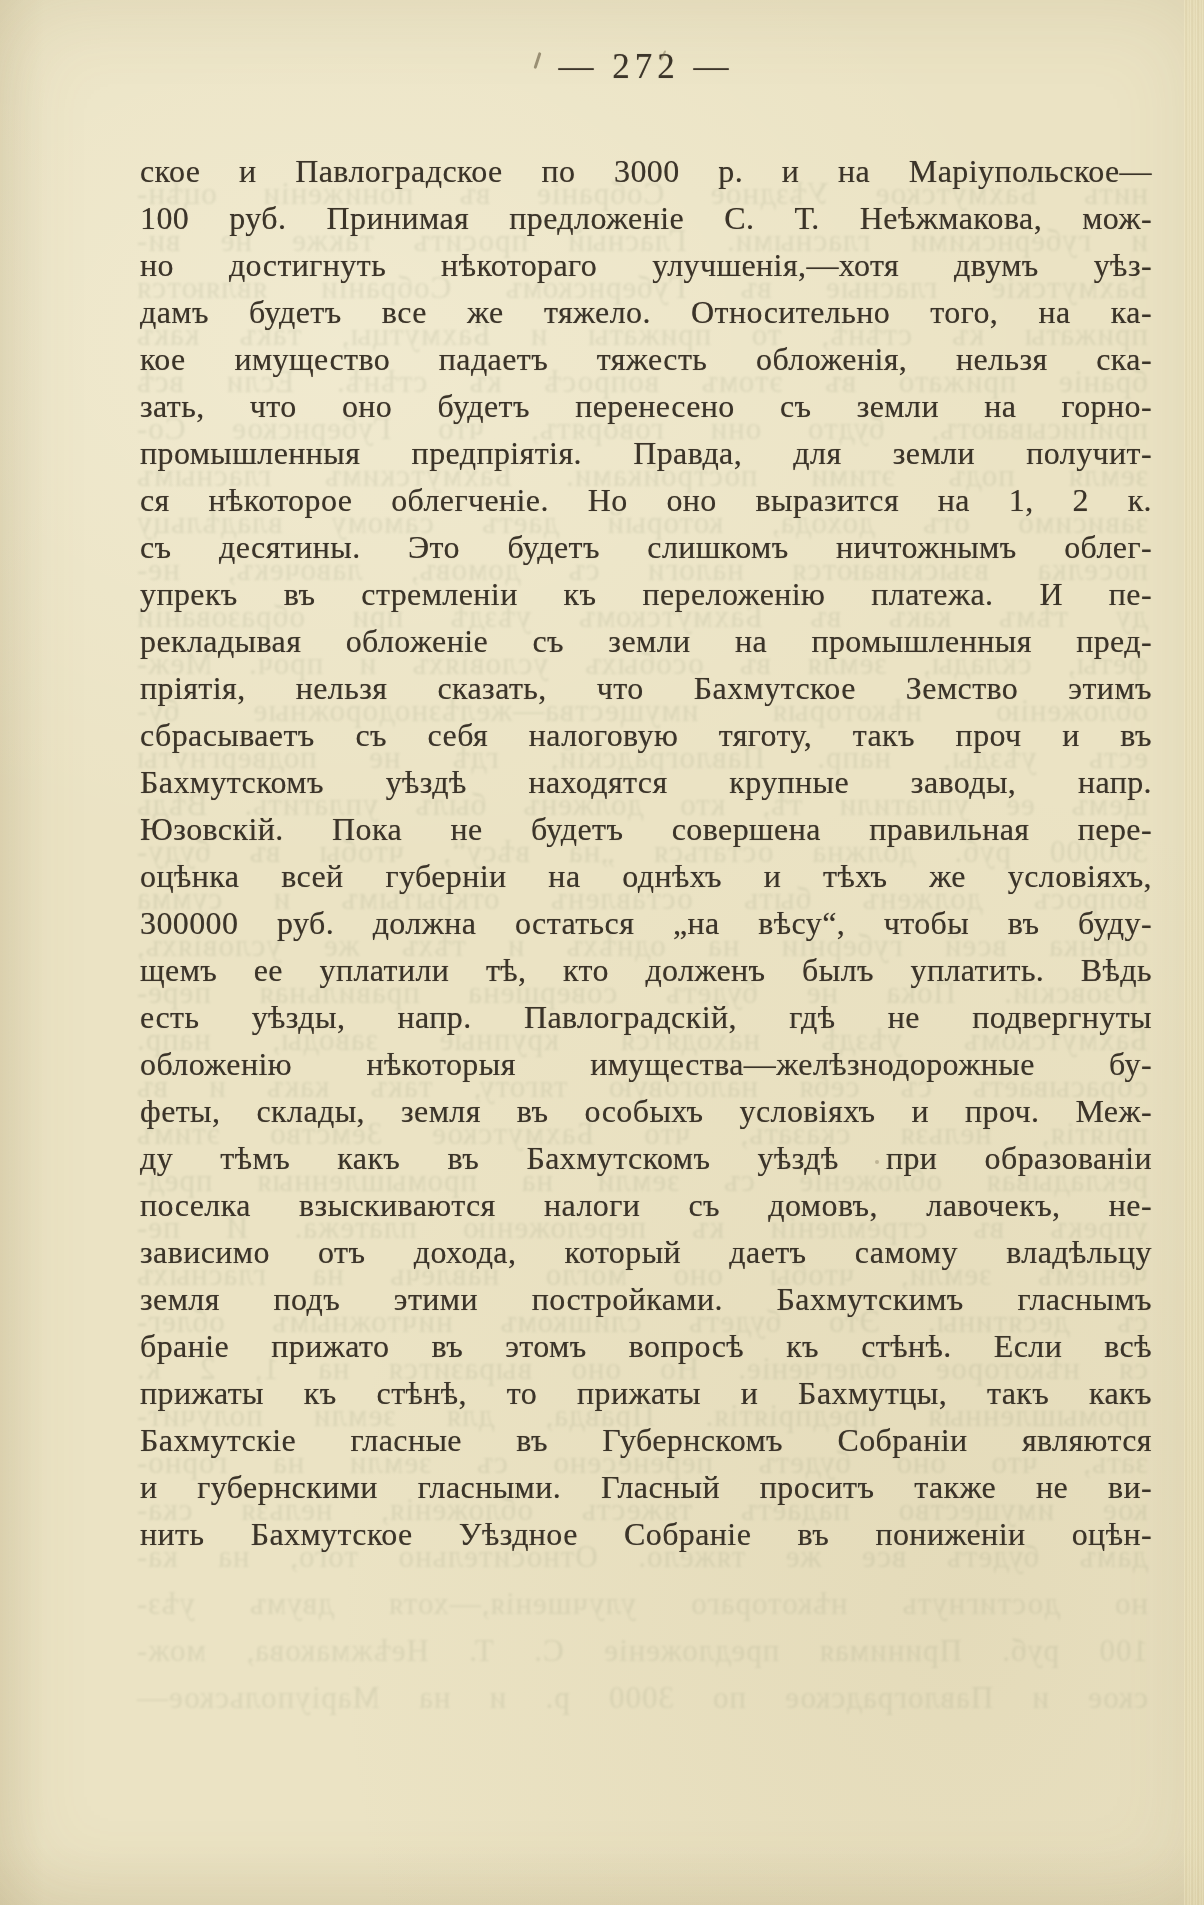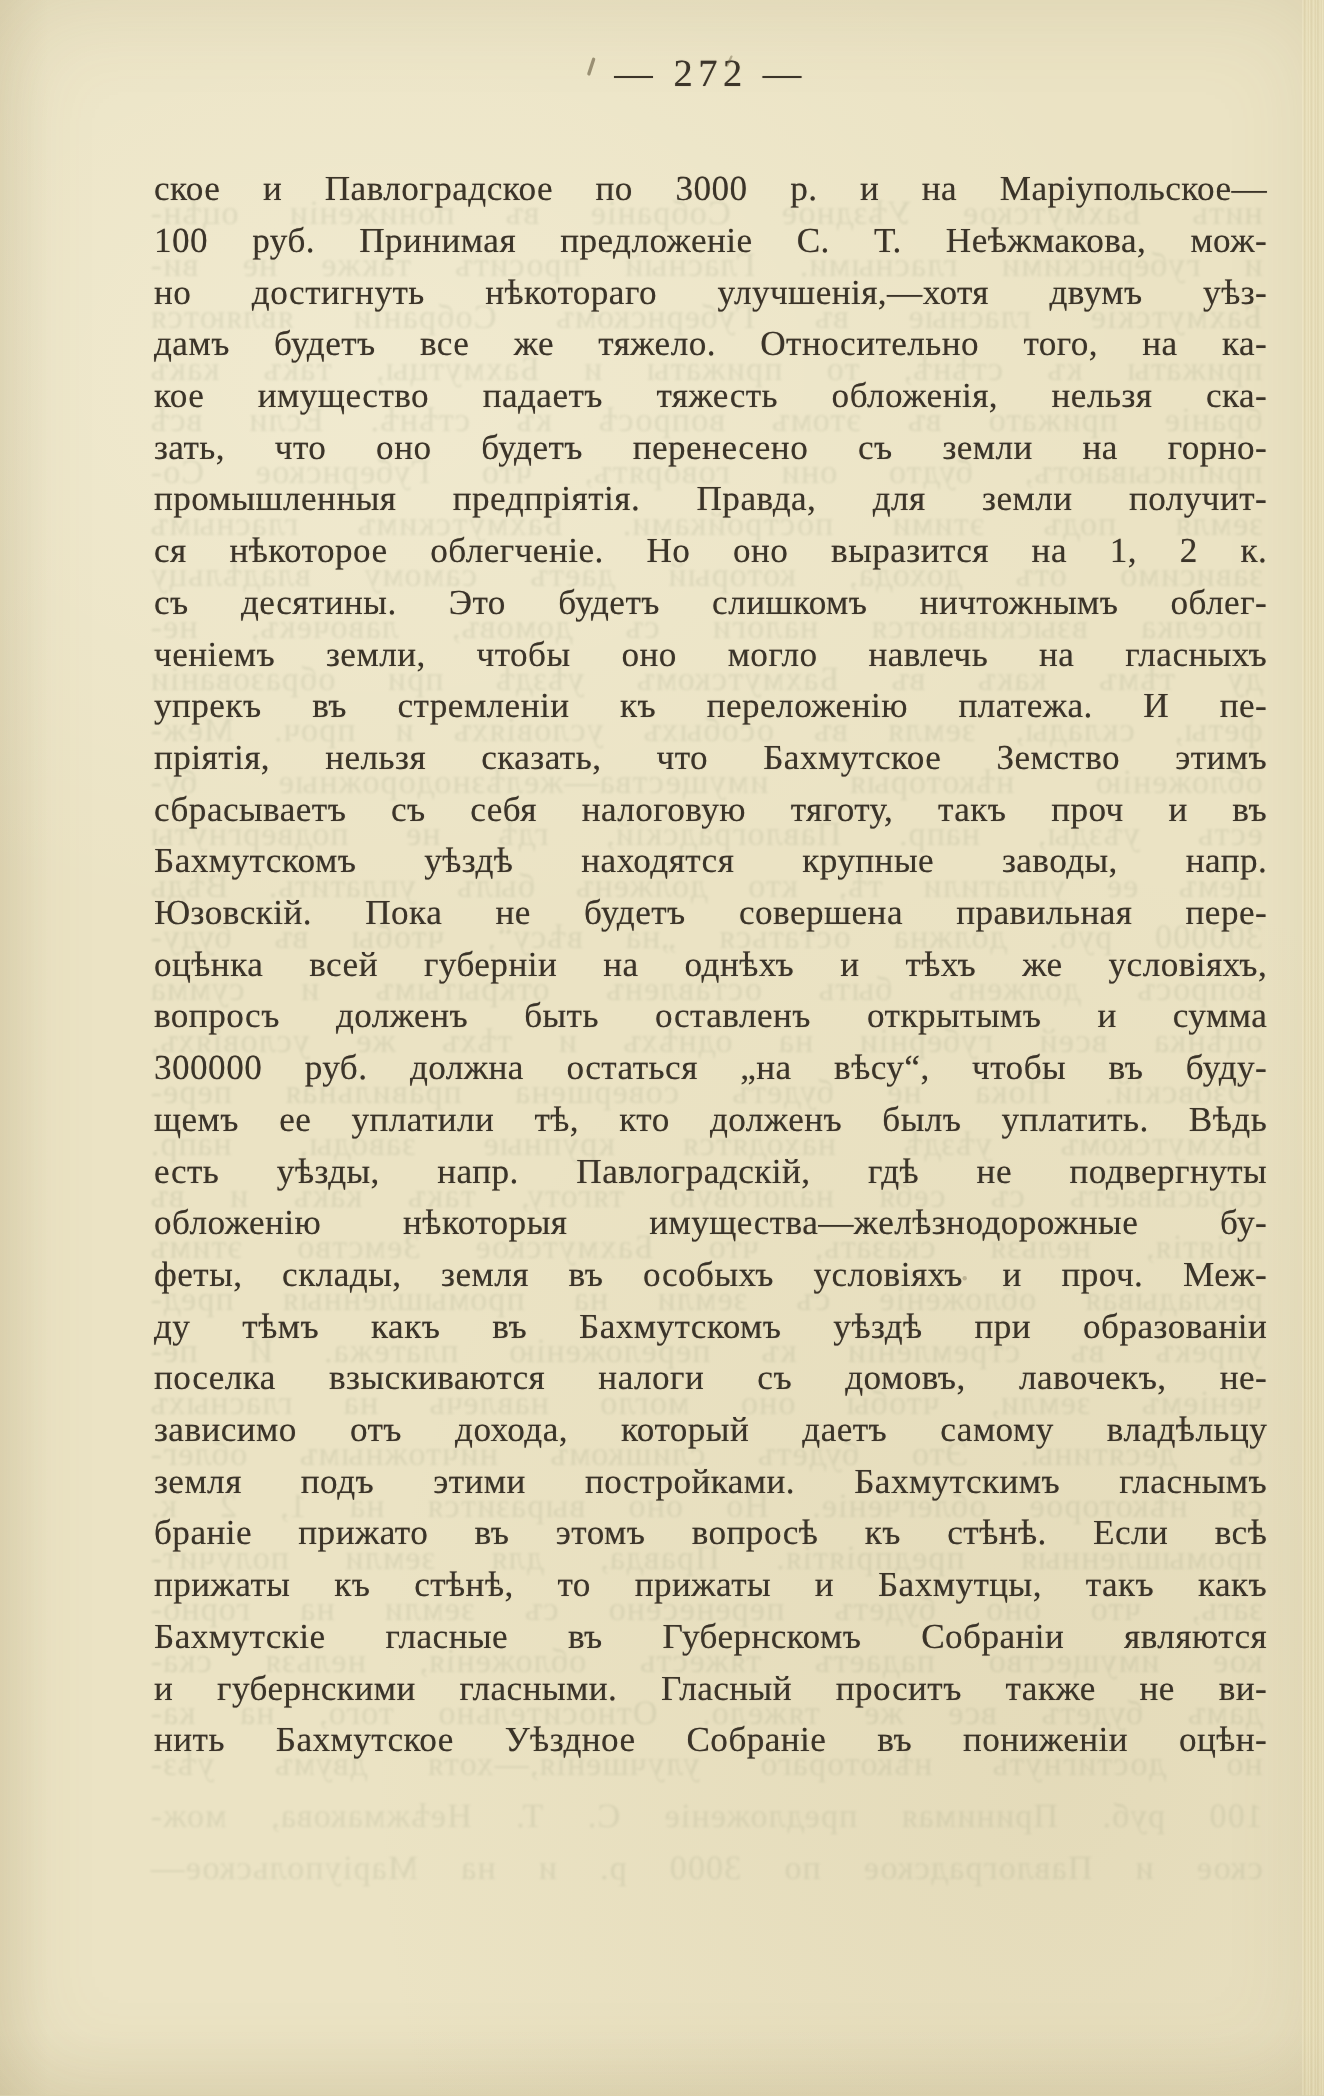--- a/index.html
+++ b/index.html
@@ -127,28 +127,27 @@
   <div class="text-block">
       <div class="text-line">ское и Павлоградское по 3000 р. и на Маріупольское—</div>
       <div class="text-line">100 руб. Принимая предложеніе С. Т. Неѣжмакова, мож-</div>
       <div class="text-line">но достигнуть нѣкотораго улучшенія,—хотя двумъ уѣз-</div>
       <div class="text-line">дамъ будетъ все же тяжело. Относительно того, на ка-</div>
       <div class="text-line">кое имущество падаетъ тяжесть обложенія, нельзя ска-</div>
       <div class="text-line">зать, что оно будетъ перенесено съ земли на горно-</div>
       <div class="text-line">промышленныя предпріятія. Правда, для земли получит-</div>
       <div class="text-line">ся нѣкоторое облегченіе. Но оно выразится на 1, 2 к.</div>
       <div class="text-line">съ десятины. Это будетъ слишкомъ ничтожнымъ облег-</div>
-      <div class="text-line">ченіемъ земли, чтобы оно могло навлечь на гласныхъ</div>
       <div class="text-line">упрекъ въ стремленіи къ переложенію платежа. И пе-</div>
+      <div class="text-line">рекладывая обложеніе съ земли на промышленныя пред-</div>
       <div class="text-line">пріятія, нельзя сказать, что Бахмутское Земство этимъ</div>
       <div class="text-line">сбрасываетъ съ себя налоговую тяготу, такъ проч и въ</div>
       <div class="text-line">Бахмутскомъ уѣздѣ находятся крупные заводы, напр.</div>
       <div class="text-line">Юзовскій. Пока не будетъ совершена правильная пере-</div>
       <div class="text-line">оцѣнка всей губерніи на однѣхъ и тѣхъ же условіяхъ,</div>
-      <div class="text-line">вопросъ долженъ быть оставленъ открытымъ и сумма</div>
       <div class="text-line">300000 руб. должна остаться „на вѣсу“, чтобы въ буду-</div>
       <div class="text-line">щемъ ее уплатили тѣ, кто долженъ былъ уплатить. Вѣдь</div>
       <div class="text-line">есть уѣзды, напр. Павлоградскій, гдѣ не подвергнуты</div>
       <div class="text-line">обложенію нѣкоторыя имущества—желѣзнодорожные бу-</div>
       <div class="text-line">феты, склады, земля въ особыхъ условіяхъ и проч. Меж-</div>
       <div class="text-line">ду тѣмъ какъ въ Бахмутскомъ уѣздѣ при образованіи</div>
       <div class="text-line">поселка взыскиваются налоги съ домовъ, лавочекъ, не-</div>
       <div class="text-line">зависимо отъ дохода, который даетъ самому владѣльцу</div>
       <div class="text-line">земля подъ этими постройками. Бахмутскимъ гласнымъ</div>
       <div class="text-line">браніе прижато въ этомъ вопросѣ къ стѣнѣ. Если всѣ</div>

